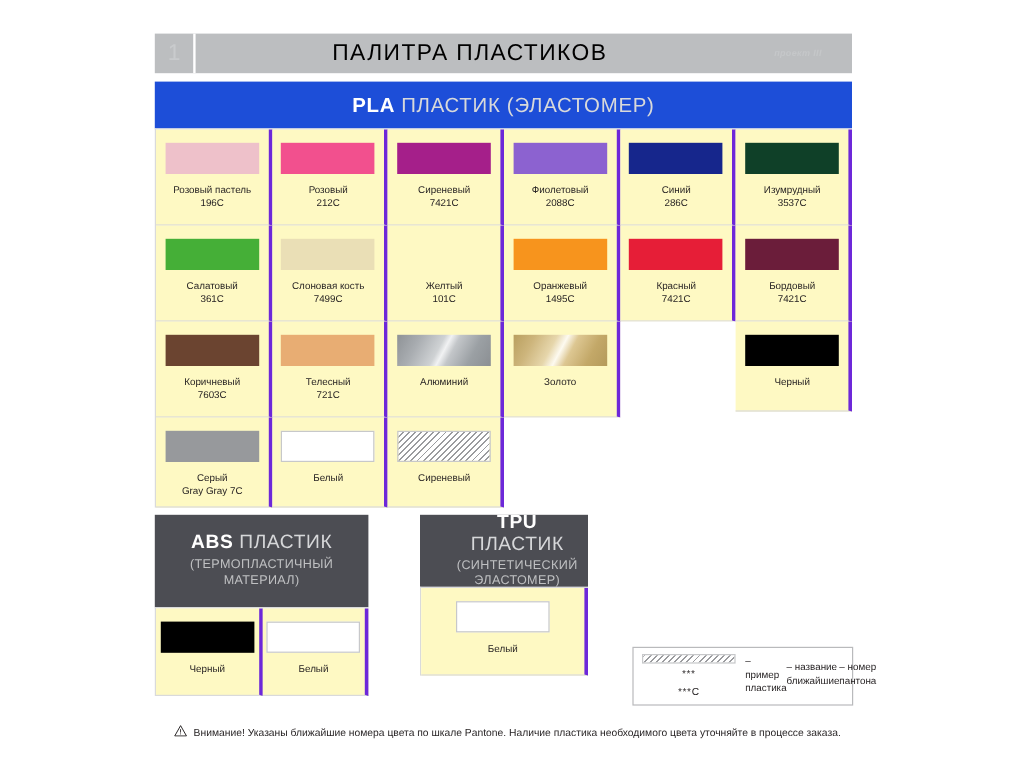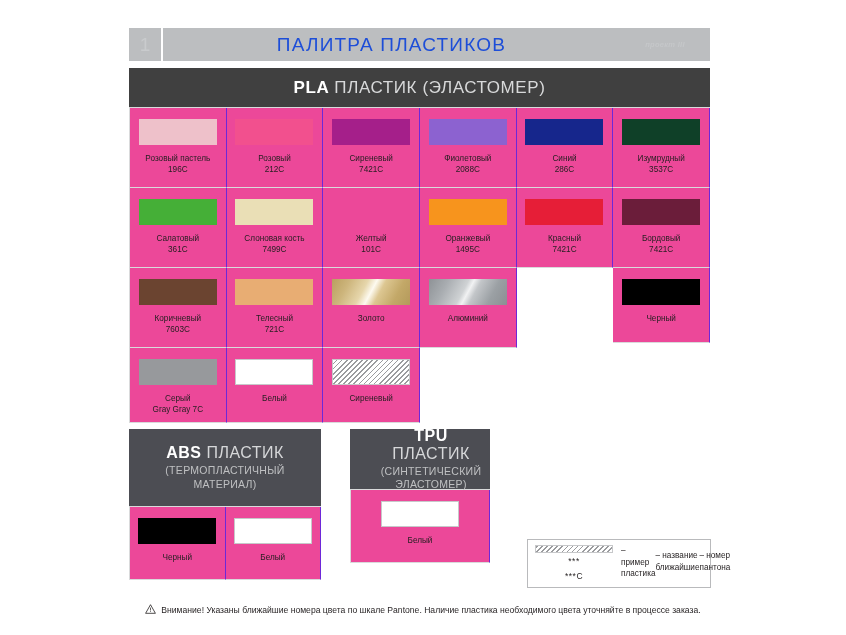--- a/index.html
+++ b/index.html
@@ -41,42 +41,42 @@
     border-right: 2px solid #ffffff;
     font-weight: 400;
   }
   .title-main {
     flex: 1;
     display: flex;
     align-items: center;
     justify-content: center;
     font-size: 19px;
     letter-spacing: 1.2px;
-    color: #1d4ed8;
+    color: #000000;
   }
   .title-watermark {
     width: 90px;
     display: flex;
     align-items: center;
     justify-content: center;
     font-size: 7.5px;
     font-style: italic;
     font-weight: bold;
     letter-spacing: 0.3px;
     color: #c5c7c9;
   }
 
   
   .pla-header {
     position: absolute;
     left: 129px;
     top: 68px;
     width: 581px;
     height: 39px;
-    background: #404040;
+    background: #1d4ed8;
     display: flex;
     align-items: center;
     justify-content: center;
     color: #ffffff;
     font-size: 17px;
     letter-spacing: 0.6px;
   }
   .pla-header b { font-weight: bold; margin-right: 5px; }
   .pla-header .light { color: #d8d9da; font-weight: 400; }
 
@@ -84,29 +84,29 @@
     position: absolute;
     left: 129px;
     top: 107px;
     width: 581px;
     display: grid;
     grid-template-columns: repeat(6, 1fr);
     border-left: 1px solid #d9dadb;
     border-top: 1px solid #d9dadb;
   }
   .cell {
-    border-right: 1px solid #6d28d9;
+    border-right: 3px solid #6d28d9;
     border-bottom: 1px solid #d9dadb;
     height: 80px;
     display: flex;
     flex-direction: column;
     align-items: center;
     justify-content: flex-start;
     padding-top: 11px;
-    background: #ec4899;
+    background: #fef9c3;
   }
   .cell.empty { background: #ffffff; }
   .cell.row4 { height: 75px; }
 
   .swatch {
     width: 78px;
     height: 26px;
   }
   .swatch.outlined {
     border: 1px solid #c7c8ca;
@@ -153,21 +153,21 @@
     margin-top: 2px;
     letter-spacing: 0.3px;
   }
   .mat-grid {
     display: grid;
     border-left: 1px solid #d9dadb;
     border-top: 1px solid #d9dadb;
   }
   .mat-grid .cell { height: 73px; }
 
-  .abs-block { left: 129px; top: 429px; width: 192px; }
+  .abs-block { left: 129px; top: 429px; width: 178px; }
   .abs-block .mat-header { height: 77px; }
   .abs-block .mat-grid { grid-template-columns: repeat(2, 1fr); }
 
   .tpu-block { left: 350px; top: 429px; width: 140px; }
   .tpu-block .mat-header { height: 60px; padding-left: 26px; }
   .tpu-block .mat-grid { grid-template-columns: 1fr; }
 
   
   .legend {
     position: absolute;
@@ -304,26 +304,26 @@
       </div>
       <div class="cell">
         <div class="swatch" style="background: rgb(107, 68, 48);"></div>
         <div class="cell-label">Коричневый<span class="code">7603C</span></div>
       </div>
       <div class="cell">
         <div class="swatch" style="background: rgb(232, 173, 115);"></div>
         <div class="cell-label">Телесный<span class="code">721C</span></div>
       </div>
       <div class="cell">
+        <div class="swatch" style="background: linear-gradient(118deg, rgb(142, 146, 150) 0%, rgb(169, 173, 177) 22%, rgb(207, 210, 212) 44%, rgb(241, 242, 243) 50%, rgb(195, 198, 201) 58%, rgb(155, 160, 164) 78%, rgb(139, 143, 147) 100%);"></div>
+        <div class="cell-label">Алюминий</div>
+      </div>
+      <div class="cell">
         <div class="swatch" style="background: linear-gradient(118deg, rgb(185, 159, 95) 0%, rgb(205, 181, 124) 20%, rgb(230, 214, 171) 40%, rgb(253, 250, 240) 50%, rgb(221, 199, 146) 60%, rgb(195, 168, 104) 80%, rgb(180, 154, 91) 100%);"></div>
         <div class="cell-label">Золото</div>
-      </div>
-      <div class="cell">
-        <div class="swatch" style="background: linear-gradient(118deg, rgb(142, 146, 150) 0%, rgb(169, 173, 177) 22%, rgb(207, 210, 212) 44%, rgb(241, 242, 243) 50%, rgb(195, 198, 201) 58%, rgb(155, 160, 164) 78%, rgb(139, 143, 147) 100%);"></div>
-        <div class="cell-label">Алюминий</div>
       </div>
       <div class="cell empty" style="border-right: none; border-bottom: none;"></div>
       <div class="cell row4">
         <div class="swatch" style="background: rgb(0, 0, 0);"></div>
         <div class="cell-label">Черный</div>
       </div>
       <div class="cell row4">
         <div class="swatch" style="background: rgb(151, 153, 156);"></div>
         <div class="cell-label">Серый<span class="code">Gray Gray 7C</span></div>
       </div>

